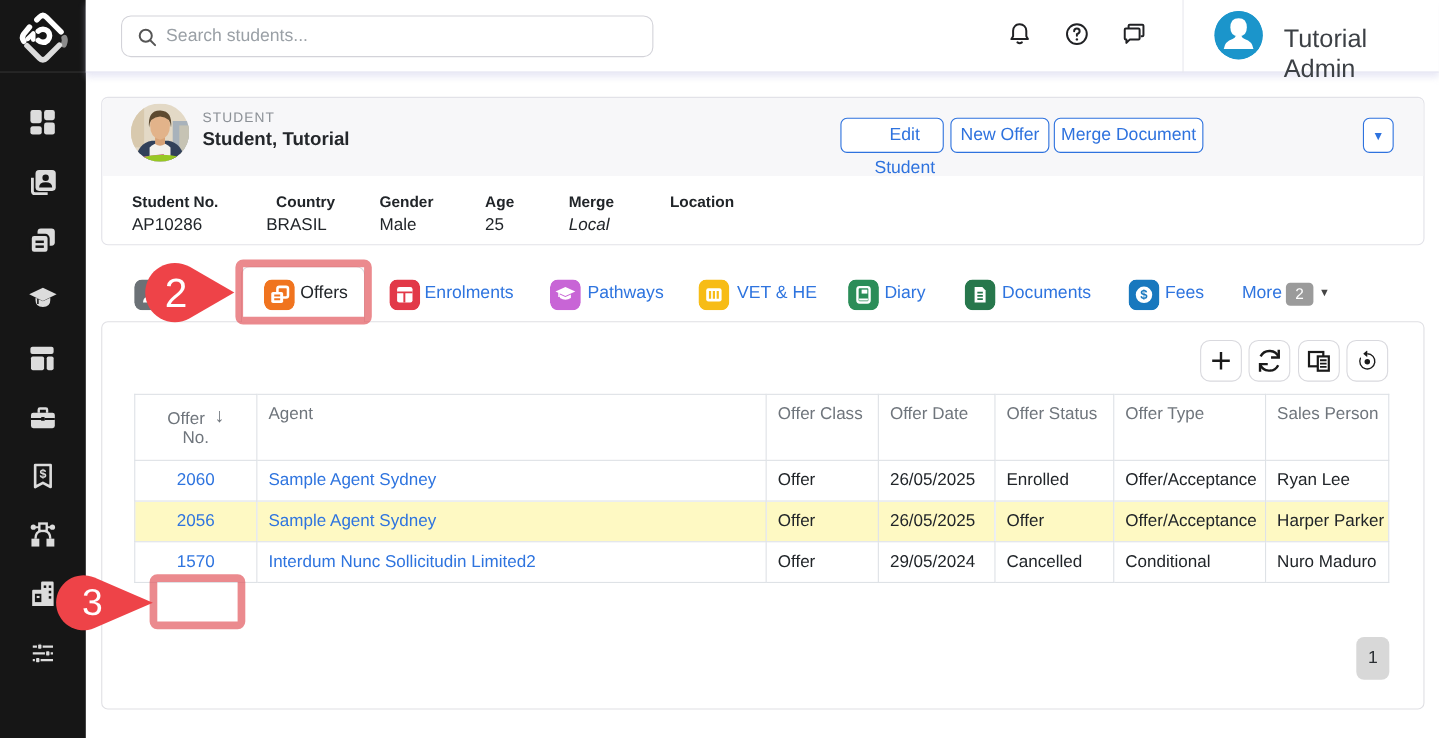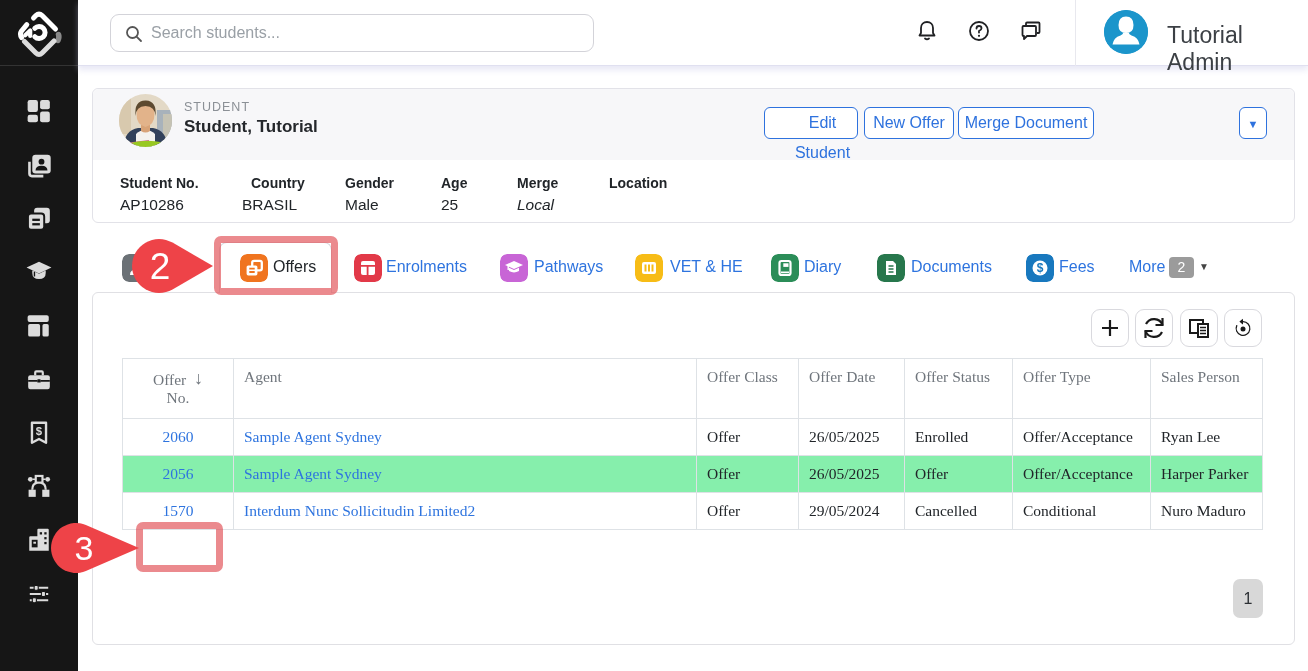--- a/index.html
+++ b/index.html
@@ -36,21 +36,21 @@
 
 .tabicon { position:absolute; width:28px; height:28px; top:254px; border-radius:7px; }
 .tabtext { position:absolute; top:258px; font-size:16px; color:#2e74df; }
 #activetab { left:219px; top:242px; width:113px; height:51px; background:#fff;
   border:1px solid #d9d9df; border-bottom:none; border-radius:8px 8px 0 0; z-index:5; }
 
 #card2 { left:92px; top:292px; width:1203px; height:353px; border:1px solid #e0e0e4;
   border-radius:6px; background:#fff; z-index:1; }
 .toolbtn { position:absolute; top:16px; width:38px; height:38px; border:1px solid #d9d9de;
   border-radius:9px; background:#fff; }
-table { border-collapse:collapse; table-layout:fixed; font-size:15.5px; color:#212529;font-family:Liberation Serif, serif; }
+table { border-collapse:collapse; table-layout:fixed; font-size:15.5px; color:#212529; }
 #dtable { position:absolute; left:29px; top:65px; }
 th { position:relative; border:1px solid #dee2e6; font-weight:normal; color:#6f757c; vertical-align:top;
   padding-top:9px; text-align:left; padding-left:10px; font-size:15.5px; height:60px; }
 td { border:1px solid #dee2e6; height:37px; padding-left:10px; white-space:nowrap; overflow:hidden; }
 a { color:#2e74df; text-decoration:none; }
 .cen { text-align:center; padding-left:0; }
 #pagebtn { position:absolute; left:1140px; top:286px; width:30px; height:39px;
   background:#d8d8d8; border-radius:7px; color:#2b2f33; font-size:16px;
   text-align:center; line-height:39px; }
 
@@ -317,21 +317,21 @@
     </tr>
     <tr>
       <td class="cen"><a>2060</a></td>
           <td><a>Sample Agent Sydney</a></td>
           <td>Offer</td>
       <td>26/05/2025</td>
           <td>Enrolled</td>
           <td>Offer/Acceptance</td>
           <td>Ryan Lee</td>
     </tr>
-    <tr style="background:#86efac">
+    <tr style="background:#fef9c3">
       <td class="cen"><a>2056</a></td>
           <td><a>Sample Agent Sydney</a></td>
           <td>Offer</td>
       <td>26/05/2025</td>
           <td>Offer</td>
           <td>Offer/Acceptance</td>
           <td>Harper Parker</td>
     </tr>
     <tr>
       <td class="cen"><a>1570</a></td>

